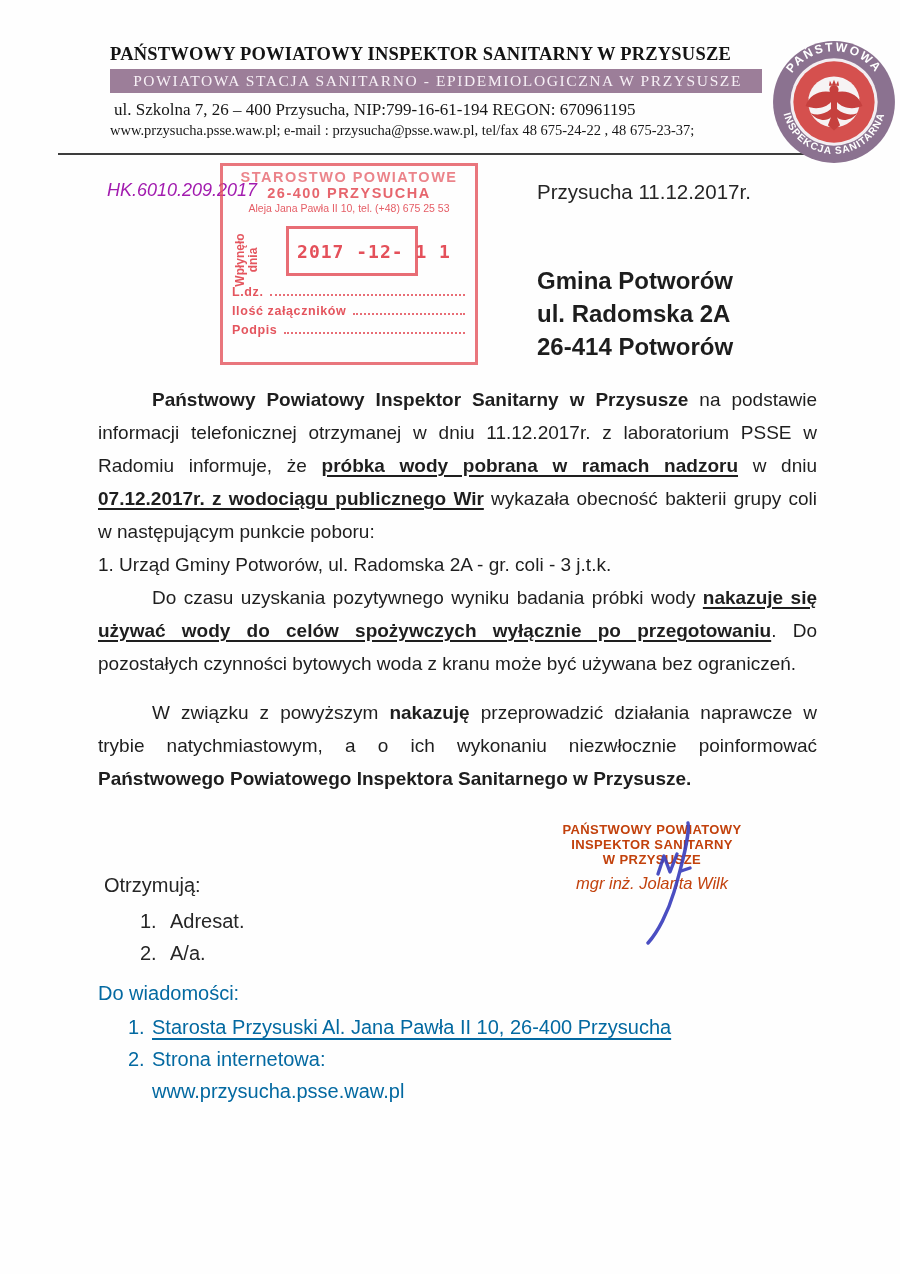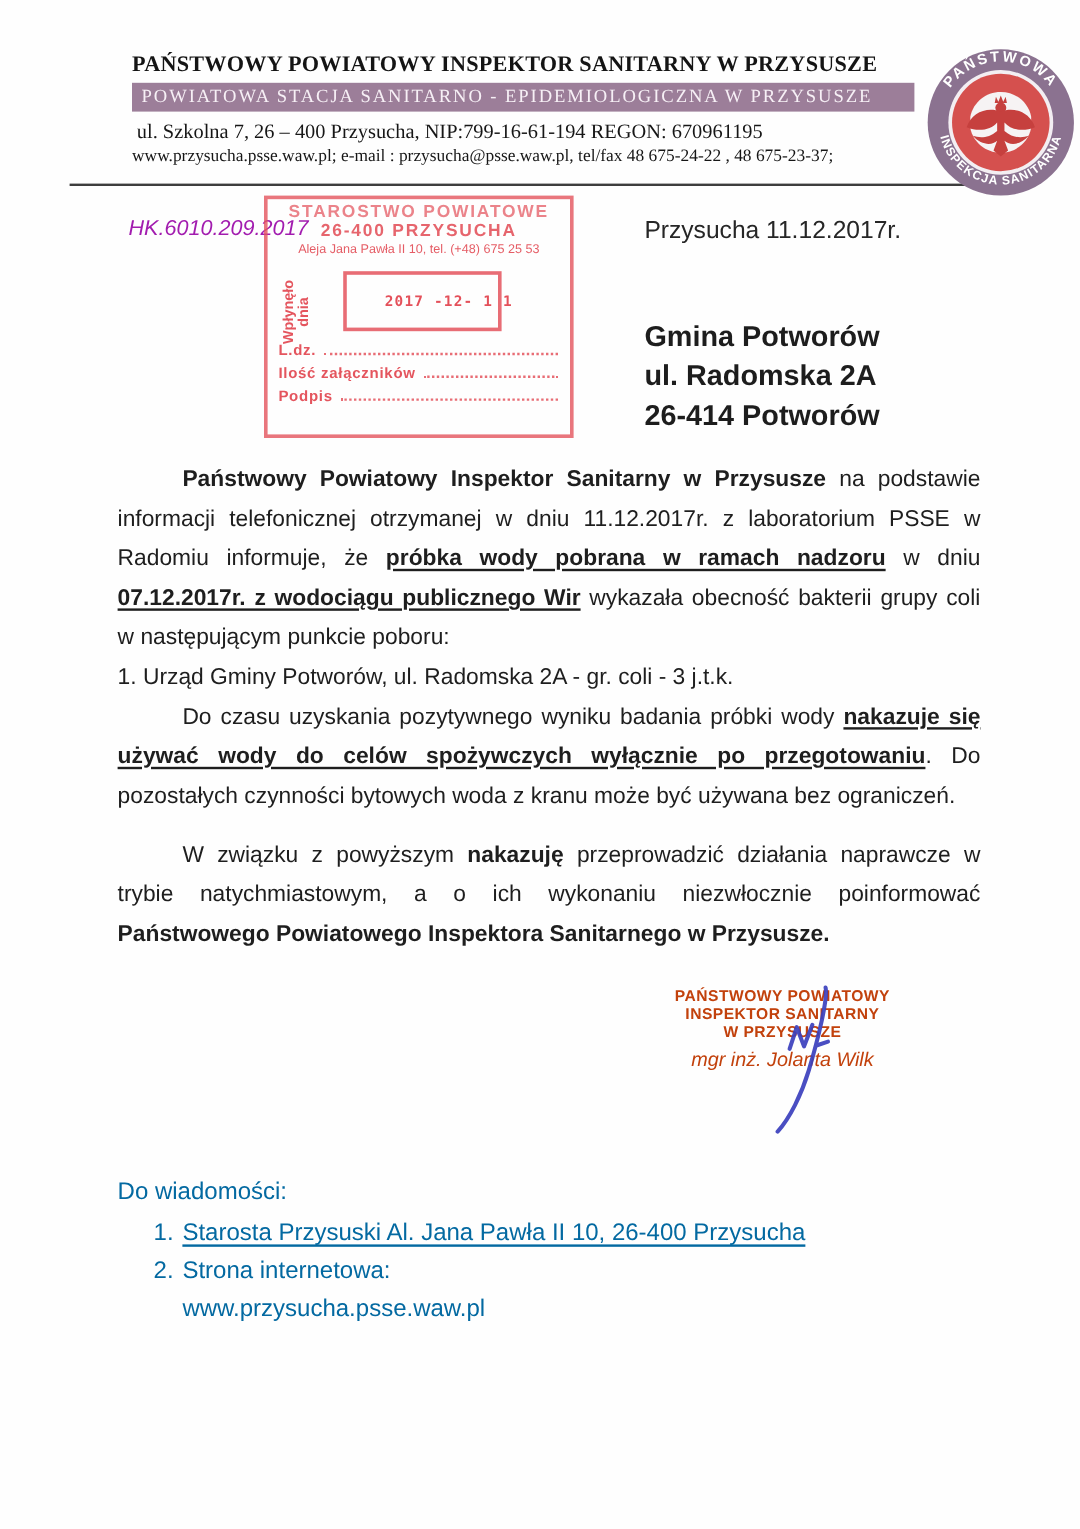--- a/index.html
+++ b/index.html
@@ -9,24 +9,25 @@
     background:#fefefe; overflow:hidden;
     font-family:"Liberation Sans", sans-serif; color:#222;
   }
   
   .header-block { position:absolute; left:110px; top:44px; width:656px; }
   .org-title {
     font-family:"Liberation Serif", serif; font-weight:bold; font-size:18.5px;
     letter-spacing:.2px; color:#141414; white-space:nowrap;
   }
   .org-band {
-    margin-top:4px; width:652px; padding:3px 8px;
+    margin-top:4px; width:652px; padding:3px 20px;
     background:#9c7e99; color:#f7f0f6;
     font-family:"Liberation Serif", serif; font-size:15.5px; letter-spacing:1.6px;
     white-space:nowrap;
+    text-align:right;
   }
   .org-address {
     margin-top:7px; padding-left:4px; font-family:"Liberation Serif", serif;
     font-size:17px; color:#161616; white-space:nowrap;
   }
   .org-contact {
     margin-top:2px; font-family:"Liberation Serif", serif;
     font-size:14.5px; color:#161616; white-space:nowrap;
   }
   .divider { position:absolute; left:58px; top:153px; width:790px; height:2px; background:#3d3d3d; }
@@ -44,21 +45,21 @@
   .stamp-line2 { text-align:center; font-weight:bold; font-size:14.5px; letter-spacing:1.5px; opacity:.9; white-space:nowrap; }
   .stamp-line3 { text-align:center; font-size:10.5px; margin-top:1px; opacity:.95; white-space:nowrap; }
   .stamp-received {
     position:absolute; left:-7px; top:80px; width:64px; height:28px;
     transform:rotate(-90deg); font-size:12px; font-weight:bold;
     text-align:center; line-height:13px;
   }
   .stamp-datebox {
     position:absolute; left:63px; top:60px; width:132px; height:50px;
     border:3px solid rgba(228,84,93,.85); display:flex; align-items:center; justify-content:center;
-    font-family:"DejaVu Sans Mono", monospace; font-weight:bold; font-size:12px;
+    font-family:"DejaVu Sans Mono", monospace; font-weight:bold; font-size:18px;
     letter-spacing:1px; color:#e4505a; white-space:nowrap;padding-left:44px;
   }
   .stamp-fields { position:absolute; left:9px; top:114px; right:8px; }
   .stamp-field  { display:flex; align-items:flex-end; font-size:12.5px; font-weight:bold; letter-spacing:.6px; height:19px; white-space:nowrap; }
   .stamp-field .dots { flex:1; margin:0 2px 3px 7px; border-bottom:2px dotted rgba(228,84,93,.85); }
   
   .recipient { position:absolute; left:537px; top:264px; font-size:24px; font-weight:bold; line-height:33px; color:#1d1d1d; }
   
   .body { position:absolute; left:98px; top:383px; width:719px; font-size:19px; line-height:33px; color:#1e1e1e; text-align:justify; }
   .para.indent { text-indent:54px; }
@@ -162,20 +163,25 @@
     <div class="sig-name">mgr inż. Jolanta Wilk</div>
   </div>
   <svg class="sig-ink" viewBox="0 0 120 150">
     <g fill="none" stroke="#3b40bd" stroke-width="3.4" stroke-linecap="round" stroke-linejoin="round" opacity="0.92">
       <path d="M 88 13 C 90 22 82 55 74 82 C 68 102 58 122 48 133"></path>
       <path d="M 58 64 L 64 46 L 70 62 L 77 44"></path>
       <path d="M 81 61 L 90 58"></path>
     </g>
   </svg>
 
+  <div class="distribution">
+    <div class="head">Otrzymują:</div>
+    <div class="dist-item"><span class="num">1.</span><span>Adresat.</span></div>
+    <div class="dist-item"><span class="num">2.</span><span>A/a.</span></div>
+  </div>
 
   <div class="cc">
     <div class="head">Do wiadomości:</div>
     <div class="cc-item"><span class="num">1.</span><span class="ul">Starosta Przysuski Al. Jana Pawła II 10, 26-400 Przysucha</span></div>
     <div class="cc-item"><span class="num">2.</span><span>Strona internetowa:</span></div>
     <div class="cc-url">www.przysucha.psse.waw.pl</div>
   </div>
 
 </div>
 

